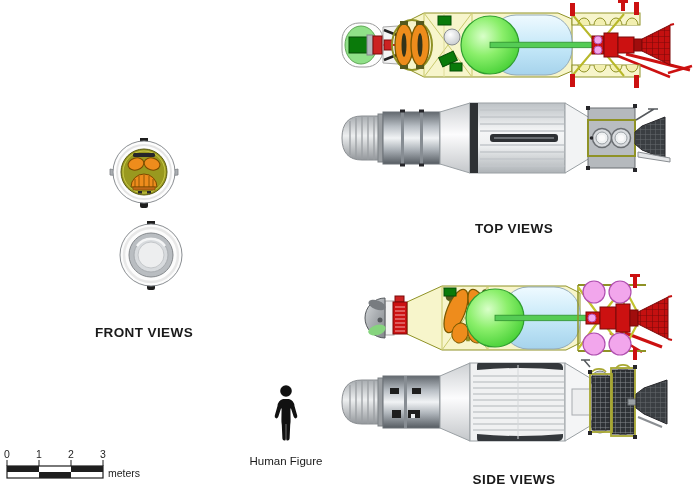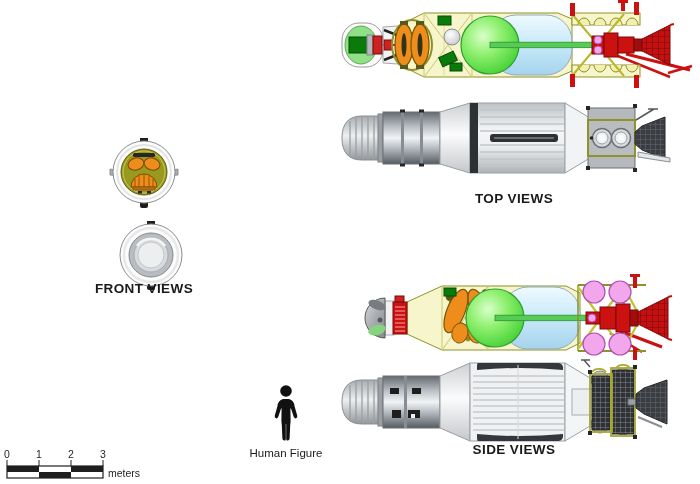--- a/index.html
+++ b/index.html
@@ -1,22 +1,22 @@
 <!DOCTYPE html>
 <html><head>
 <meta charset="utf-8">
 <style>
   html,body{margin:0;padding:0;background:#fff;}
   #stage{position:relative;width:700px;height:484px;background:#fff;overflow:hidden;
          font-family:"Liberation Sans",sans-serif;}
   .abs{position:absolute;}
   .view-label{position:absolute;font-weight:bold;font-size:13.5px;color:#1a1a1a;
-              text-align:center;letter-spacing:.4px;font-family:"Liberation Sans",sans-serif;}
+              text-align:center;letter-spacing:.4px;font-family:"Liberation Sans",sans-serif;margin-top:30px;}
   .caption{position:absolute;font-size:11.5px;color:#1a1a1a;text-align:center;
-           line-height:12.5px;font-family:"Liberation Sans",sans-serif;}
+           line-height:12.5px;font-family:"Liberation Sans",sans-serif;margin-top:8px;}
   svg{display:block;}
   text{font-family:"Liberation Sans",sans-serif;}
 </style>
 </head>
 <body>
 
 <div id="stage">
 
   <svg width="0" height="0" class="abs" style="left:0;top:0" aria-hidden="true">
     <defs>
@@ -368,19 +368,19 @@
     <text x="101" y="12" font-size="10.5" fill="#1E1E1E" text-anchor="middle">3</text>
     <path d="M5,14 V20 M37,14 V20 M69,14 V20 M101,14 V20" stroke="#1E1E1E" stroke-width="1" fill="none"></path>
     <rect x="5" y="20" width="96" height="12" fill="#FFFFFF" stroke="#1E1E1E" stroke-width="1.2"></rect>
     <rect x="5" y="20" width="32" height="6" fill="#1E1E1E"></rect>
     <rect x="69" y="20" width="32" height="6" fill="#1E1E1E"></rect>
     <rect x="37" y="26" width="32" height="6" fill="#1E1E1E"></rect>
     <text x="106" y="31" font-size="10.5" fill="#1E1E1E">meters</text>
   </svg>
 
   <div class="view-label" style="left:424px;top:191px;width:180px">TOP VIEWS</div>
-  <div class="view-label" style="left:64px;top:281px;width:160px">FRONT VIEWS</div>
+  <div class="view-label" style="left:64px;top:295px;width:160px">FRONT VIEWS</div>
   <div class="view-label" style="left:424px;top:442px;width:180px">SIDE VIEWS</div>
   <div class="caption" style="left:216px;top:447px;width:140px">
     <div>Human Figure</div>
   </div>
 
 </div>
 
 </body></html>

